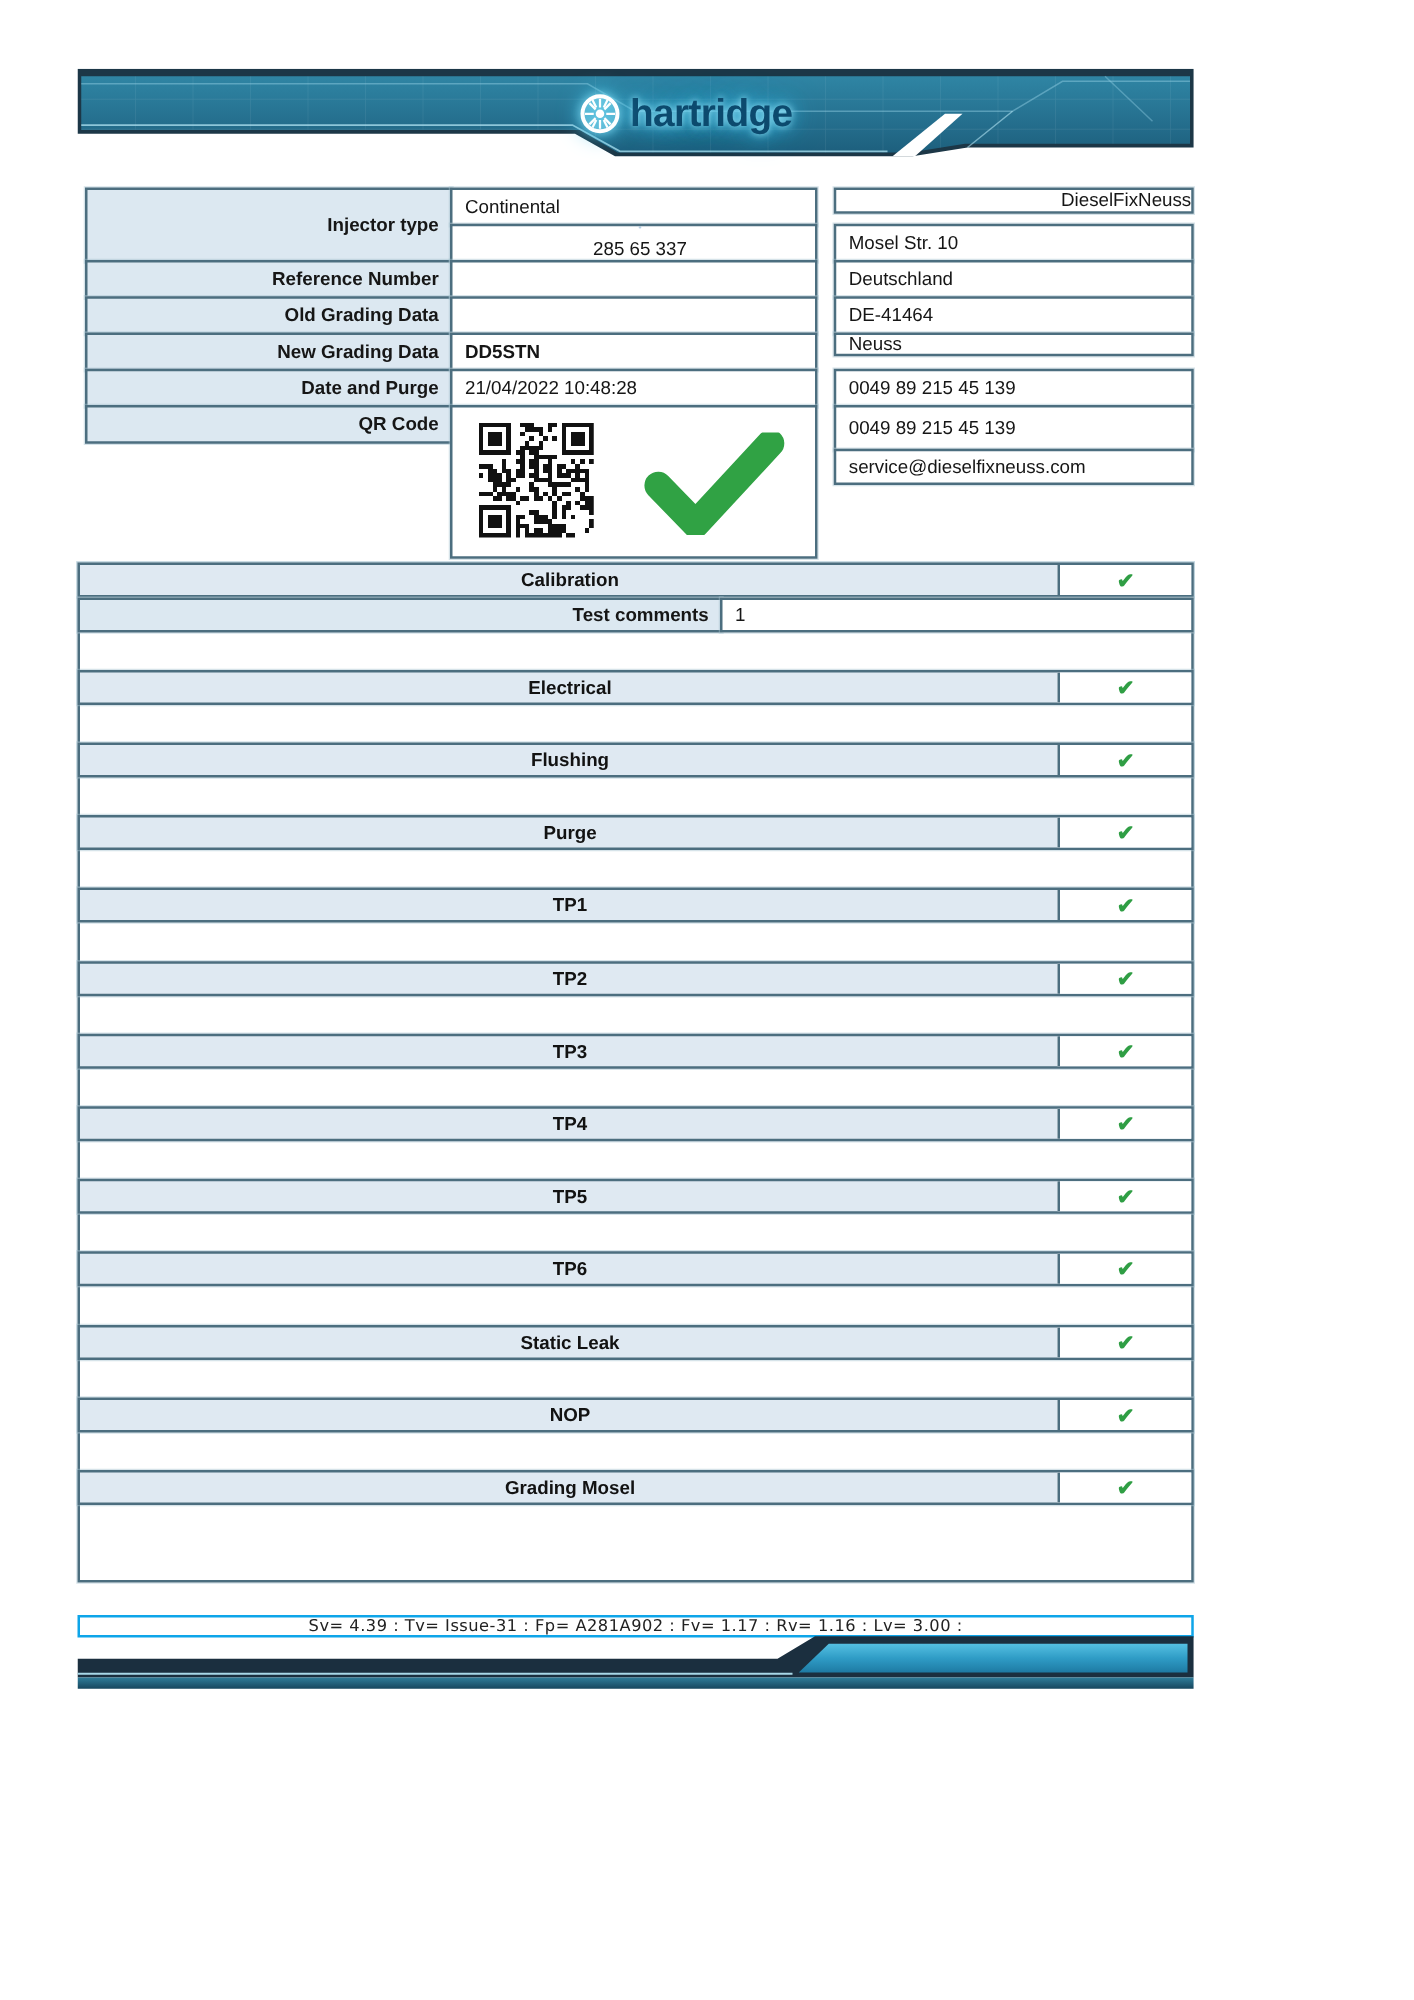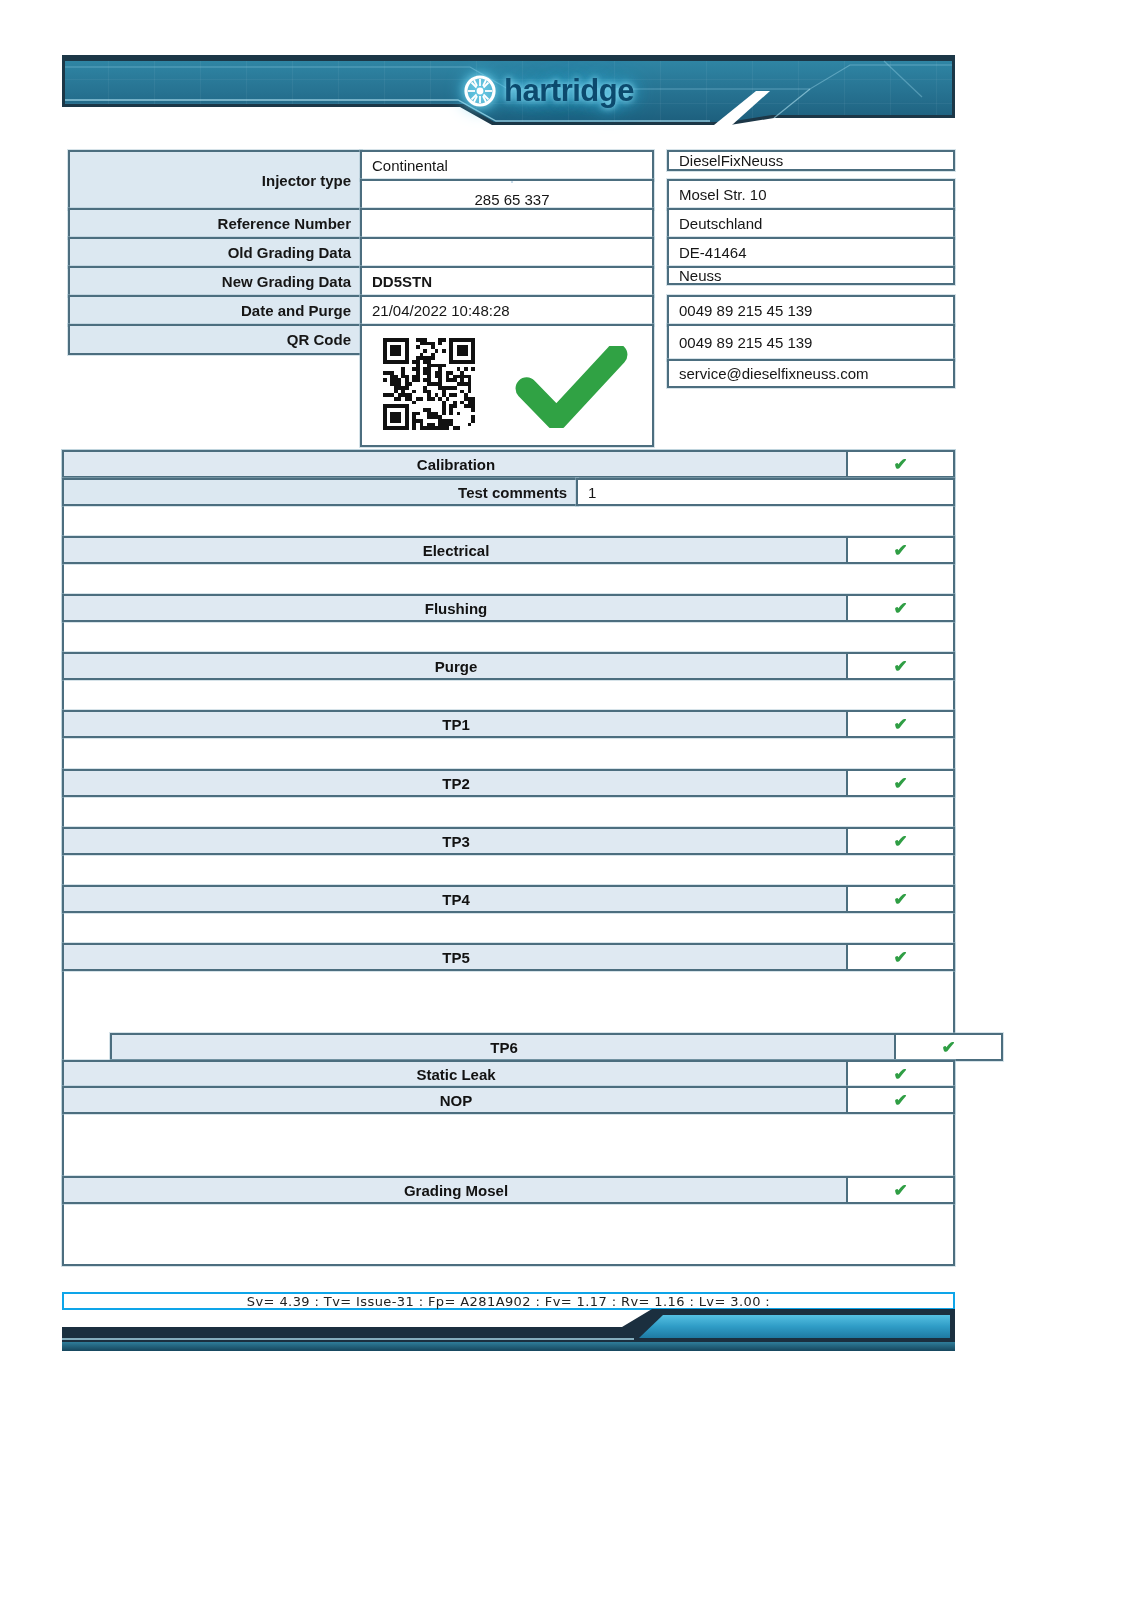--- a/index.html
+++ b/index.html
@@ -464,21 +464,21 @@
       <rect x="3" y="24" width="1" height="1" fill="#111"></rect>
       <rect x="4" y="24" width="1" height="1" fill="#111"></rect>
       <rect x="5" y="24" width="1" height="1" fill="#111"></rect>
       <rect x="6" y="24" width="1" height="1" fill="#111"></rect>
     </svg>
   <svg width="116" height="82" viewBox="0 0 120 85" style="margin-top:8px;">
     <path d="M14 44 L45 76 L107 9" fill="none" stroke="#30a244" stroke-width="23" stroke-linecap="round" stroke-linejoin="round"></path>
   </svg>
 </div>
 
-<div class="cell val" style="left:667px;top:150px;width:288px;height:21px;">
+<div class="cell val" style="left:667px;top:150px;width:288px;height:21px;justify-content:flex-end;">
   <span>DieselFixNeuss</span>
 </div>
 <div class="cell val" style="left:667px;top:179px;width:288px;height:31px;">
   <span>Mosel Str. 10</span>
 </div>
 <div class="cell val" style="left:667px;top:208px;width:288px;height:31px;">
   <span>Deutschland</span>
 </div>
 <div class="cell val" style="left:667px;top:237px;width:288px;height:31px;">
   <span>DE-41464</span>
@@ -561,35 +561,35 @@
   </div>
 </div>
 
 <div class="section-row" style="top:943px;">
   <div class="section-title">TP5</div>
   <div class="section-check">
     <span class="check-glyph">✔</span>
   </div>
 </div>
 
-<div class="section-row" style="top:1033px;margin-left:48px;">
+<div class="section-row" style="top:1001px;">
   <div class="section-title">TP6</div>
   <div class="section-check">
     <span class="check-glyph">✔</span>
   </div>
 </div>
 
 <div class="section-row" style="top:1060px;">
   <div class="section-title">Static Leak</div>
   <div class="section-check">
     <span class="check-glyph">✔</span>
   </div>
 </div>
 
-<div class="section-row" style="top:1086px;text-align:right;">
+<div class="section-row" style="top:1118px;text-align:right;">
   <div class="section-title">NOP</div>
   <div class="section-check">
     <span class="check-glyph">✔</span>
   </div>
 </div>
 
 <div class="section-row" style="top:1176px;">
   <div class="section-title">Grading Mosel</div>
   <div class="section-check">
     <span class="check-glyph">✔</span>

